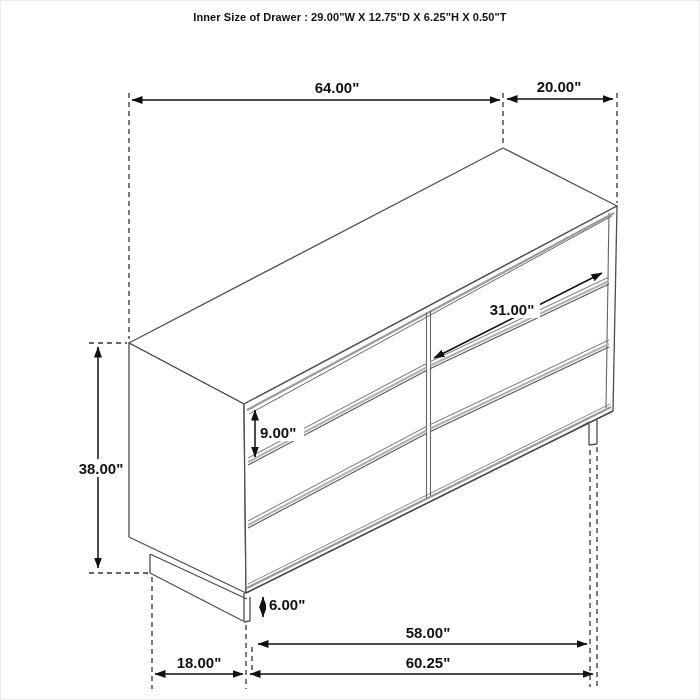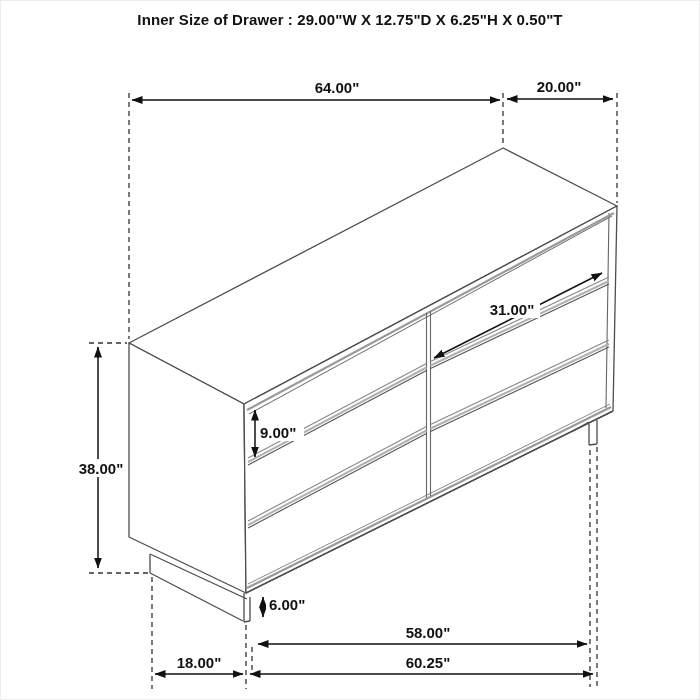--- a/index.html
+++ b/index.html
@@ -3,21 +3,21 @@
 <meta charset="utf-8">
 <style>
   html,body{margin:0;padding:0;background:#fff;}
   .canvas{
     position:relative;width:698px;height:698px;background:#ffffff;
     border:1px solid #ececec;overflow:hidden;
     font-family:"Liberation Sans", sans-serif;
   }
   .title{
     position:absolute;top:10px;left:0;width:100%;text-align:center;
-    font-size:15px;font-weight:bold;color:#111;letter-spacing:0.1px;
+    font-size:11px;font-weight:bold;color:#111;letter-spacing:0.1px;
   }
   svg{position:absolute;top:0;left:0;}
   .dim-text{
     font-family:"Liberation Sans", sans-serif;
     font-size:15px;font-weight:bold;fill:#111;
   }
 </style>
 </head>
 <body>
 

